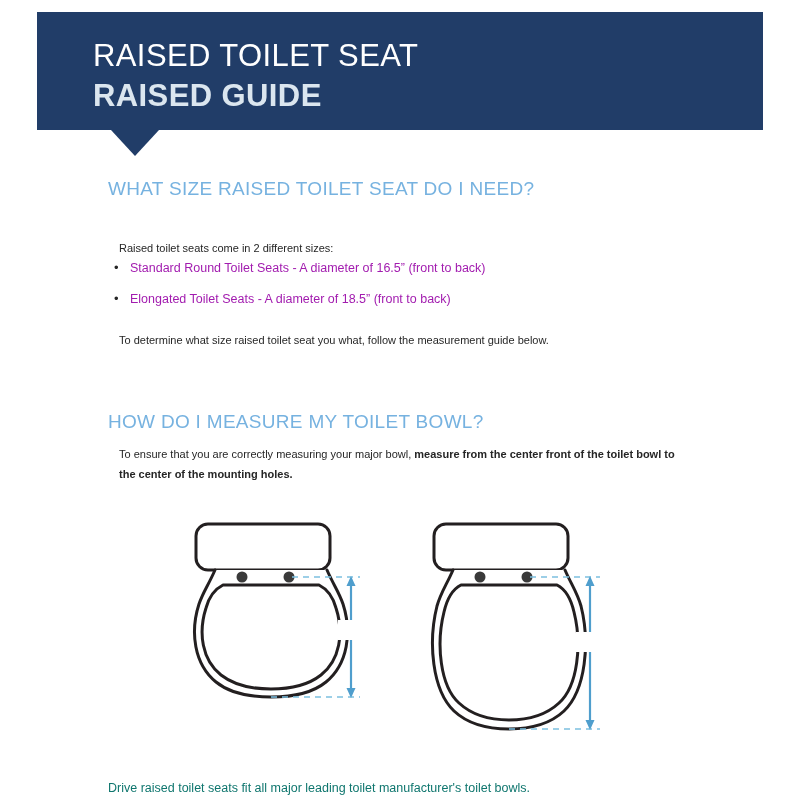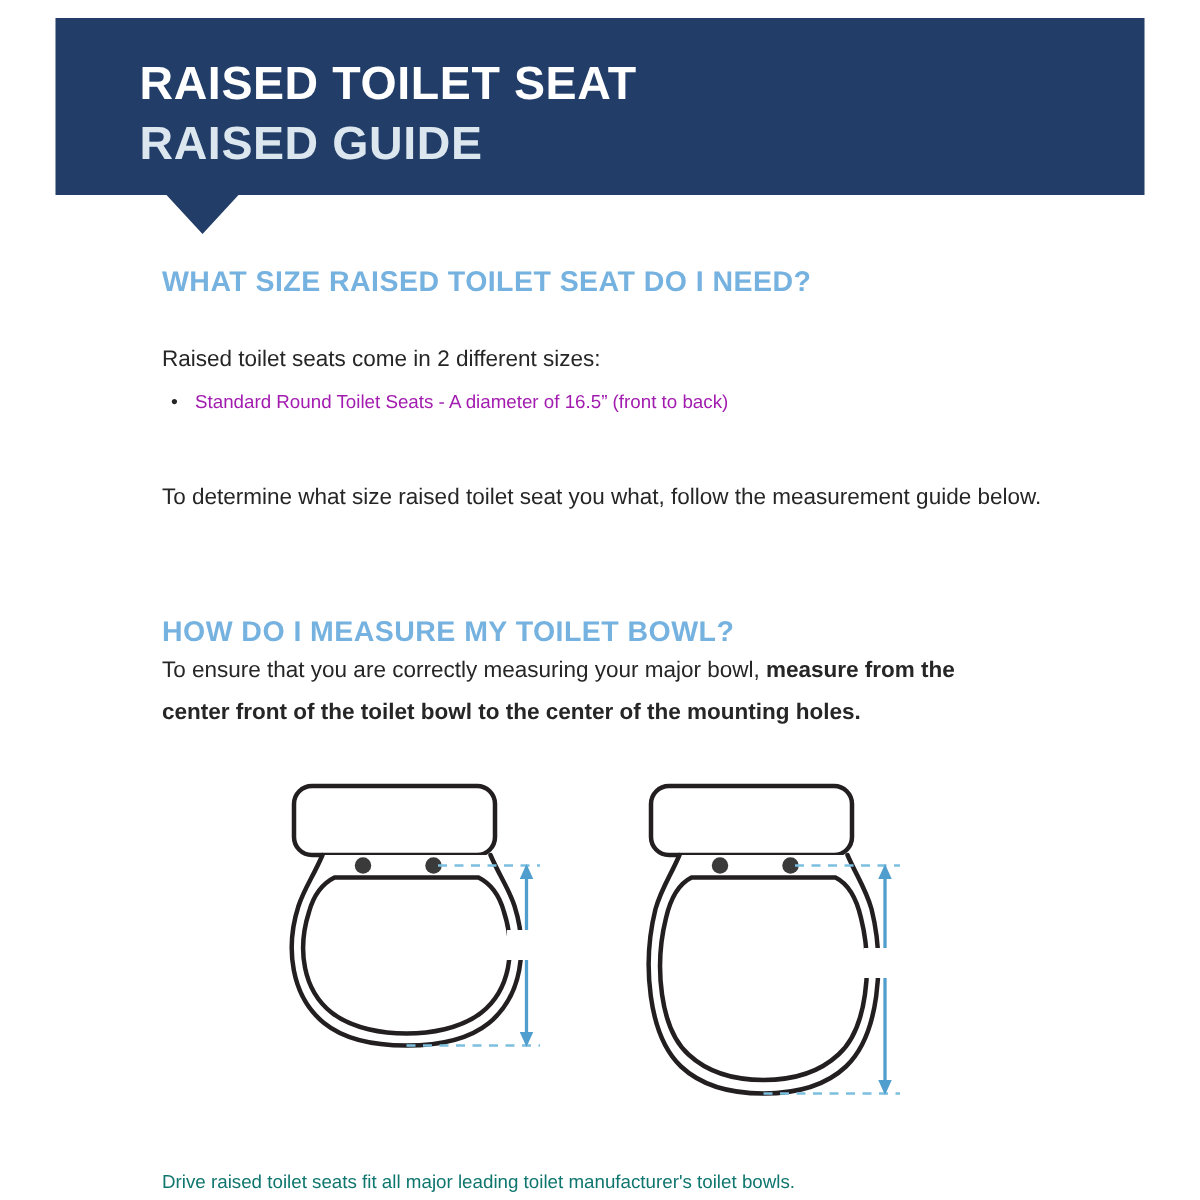--- a/index.html
+++ b/index.html
@@ -40,50 +40,50 @@
     height: 0;
     border-left: 24px solid transparent;
     border-right: 24px solid transparent;
     border-top: 26px solid #213d68;
   }
   .banner-title1 {
     position: absolute;
     left: 93px;
     top: 40px;
     font-size: 31px;
-    font-weight: bold;
+    font-weight: normal;
     color: #ffffff;
     letter-spacing: 0.4px;
     line-height: 1;
     white-space: nowrap;
   }
   .banner-title2 {
     position: absolute;
     left: 93px;
     top: 80px;
     font-size: 31px;
     font-weight: bold;
     color: #dbe6ef;
     letter-spacing: 0.4px;
     line-height: 1;
     white-space: nowrap;
   }
   .section-heading {
     font-size: 19px;
-    font-weight: bold;
+    font-weight: normal;
     color: #76b2e0;
     letter-spacing: 0.3px;
     margin: 0;
     line-height: 1.2;
   }
   .para {
-    font-size: 15px;
+    font-size: 11px;
     color: #262626;
     line-height: 1.5;
-    margin: 0;
+    margin: 11px;
   }
   .bullets {
     list-style: none;
     margin: 0;
     padding: 0;
   }
   .bullets li {
     font-size: 12.5px;
     color: #a21caf;
     line-height: 1.5;
@@ -145,20 +145,21 @@
   <div class="banner-title1">RAISED TOILET SEAT</div>
   <div class="banner-title2">RAISED GUIDE</div>
 </div>
 
 <h2 class="section-heading" id="heading-size" style="position:absolute;left:108px;top:178px;">WHAT SIZE RAISED TOILET SEAT DO I NEED?</h2>
 
 <p class="para" id="intro-line">Raised toilet seats come in 2 different sizes:</p>
 
 <ul class="bullets" id="bullet-list">
   <li>Standard Round Toilet Seats - A diameter of 16.5” (front to back)</li>
+  <li>Elongated Toilet Seats - A diameter of 18.5” (front to back)</li>
 </ul>
 
 <p class="para" id="determine-line">To determine what size raised toilet seat you what, follow the measurement guide below.</p>
 
 <h2 class="section-heading" id="heading-measure">HOW DO I MEASURE MY TOILET BOWL?</h2>
 
 <p class="para" id="measure-para"><span>To ensure that you are correctly measuring your major bowl, </span><span class="bold">measure from the center front of the toilet bowl to the center of the mounting holes.</span></p>
 
 <div class="diagram-area">
 

